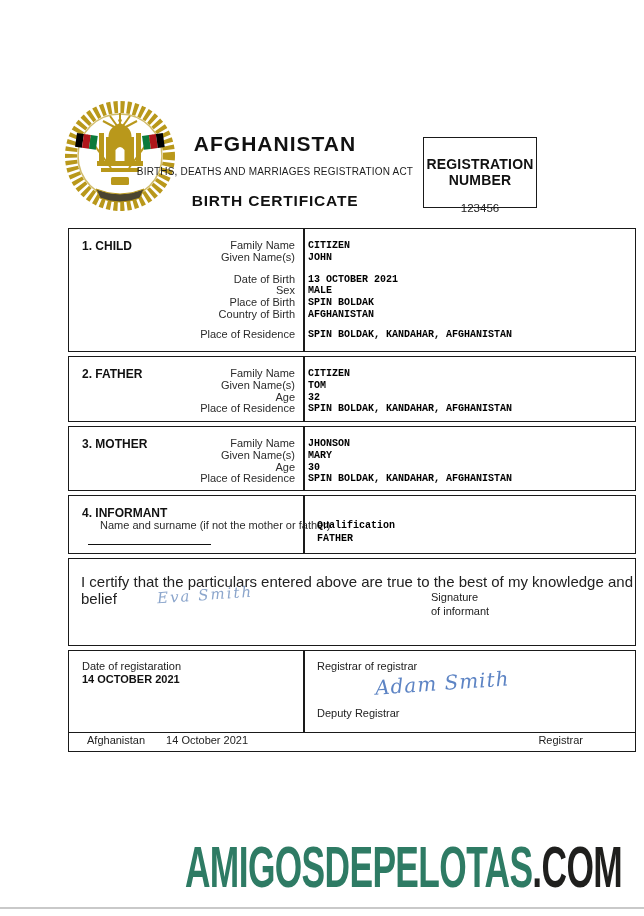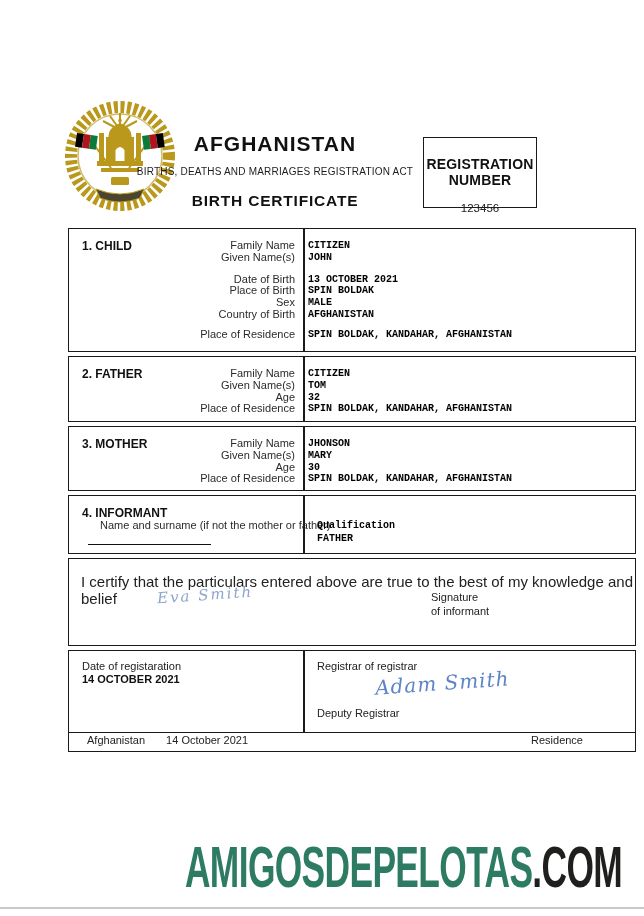--- a/index.html
+++ b/index.html
@@ -160,26 +160,26 @@
           </div>
         <div class="row">
             <span class="lbl">Given Name(s)</span>
             <span class="val">JOHN</span>
           </div>
         <div class="row mt10">
             <span class="lbl">Date of Birth</span>
             <span class="val">13 OCTOBER 2021</span>
           </div>
         <div class="row">
+            <span class="lbl">Sex</span>
+            <span class="val">MALE</span>
+          </div>
+        <div class="row">
             <span class="lbl">Place of Birth</span>
             <span class="val">SPIN BOLDAK</span>
-          </div>
-        <div class="row">
-            <span class="lbl">Sex</span>
-            <span class="val">MALE</span>
           </div>
         <div class="row">
             <span class="lbl">Country of Birth</span>
             <span class="val">AFGHANISTAN</span>
           </div>
         <div class="row mt8">
             <span class="lbl">Place of Residence</span>
             <span class="val">SPIN BOLDAK, KANDAHAR, AFGHANISTAN</span>
           </div>
       </div>
@@ -257,21 +257,21 @@
       <div class="reg-date-value">14 OCTOBER 2021</div>
       <div class="reg-sig-label">Registrar of registrar</div>
       <div class="sig-registrar">Adam Smith</div>
       <div class="reg-deputy">Deputy Registrar</div>
     </section>
 
     <section class="box strip">
       <span class="strip-country">Afghanistan</span>
       <span class="strip-date">14 October 2021</span>
       <span class="strip-spacer"></span>
-      <span class="strip-right">Residence</span>
+      <span class="strip-right">Registrar</span>
     </section>
   </main>
 
   <div class="logo">
     <span class="logo-main">AMIGOSDEPELOTAS</span><span class="logo-tld">.COM</span>
   </div>
   <div class="bottom-rule"></div>
 
 </div>
 

